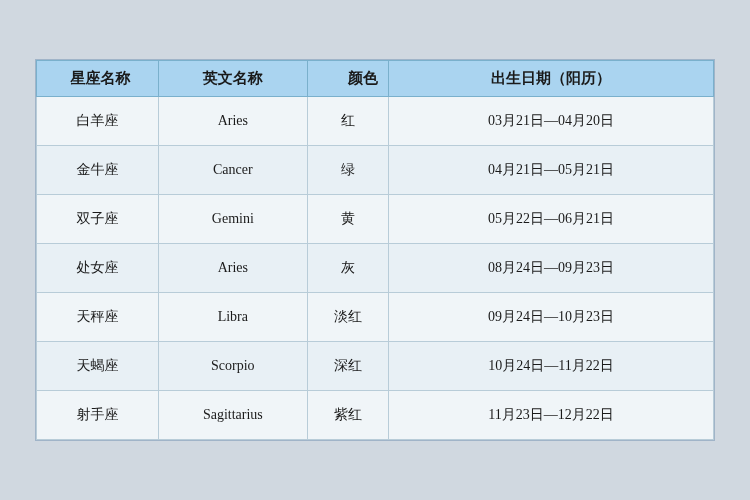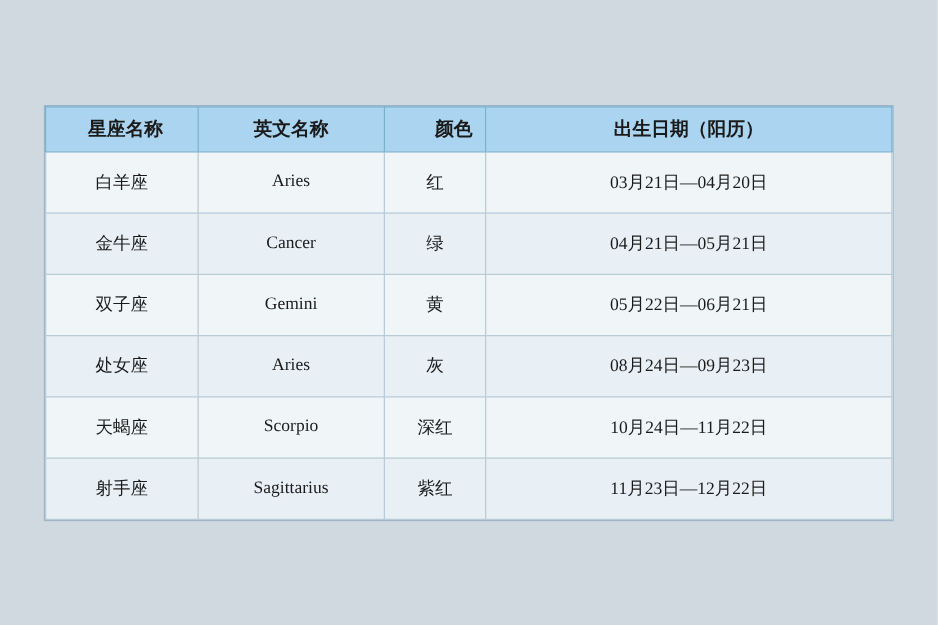--- a/index.html
+++ b/index.html
@@ -89,20 +89,26 @@
           <td>黄</td>
           <td>05月22日—06月21日</td>
         </tr>
         <tr>
           <td>处女座</td>
           <td>Aries</td>
           <td>灰</td>
           <td>08月24日—09月23日</td>
         </tr>
         <tr>
+          <td>天秤座</td>
+          <td>Libra</td>
+          <td>淡红</td>
+          <td>09月24日—10月23日</td>
+        </tr>
+        <tr>
           <td>天蝎座</td>
           <td>Scorpio</td>
           <td>深红</td>
           <td>10月24日—11月22日</td>
         </tr>
         <tr>
           <td>射手座</td>
           <td>Sagittarius</td>
           <td>紫红</td>
           <td>11月23日—12月22日</td>

